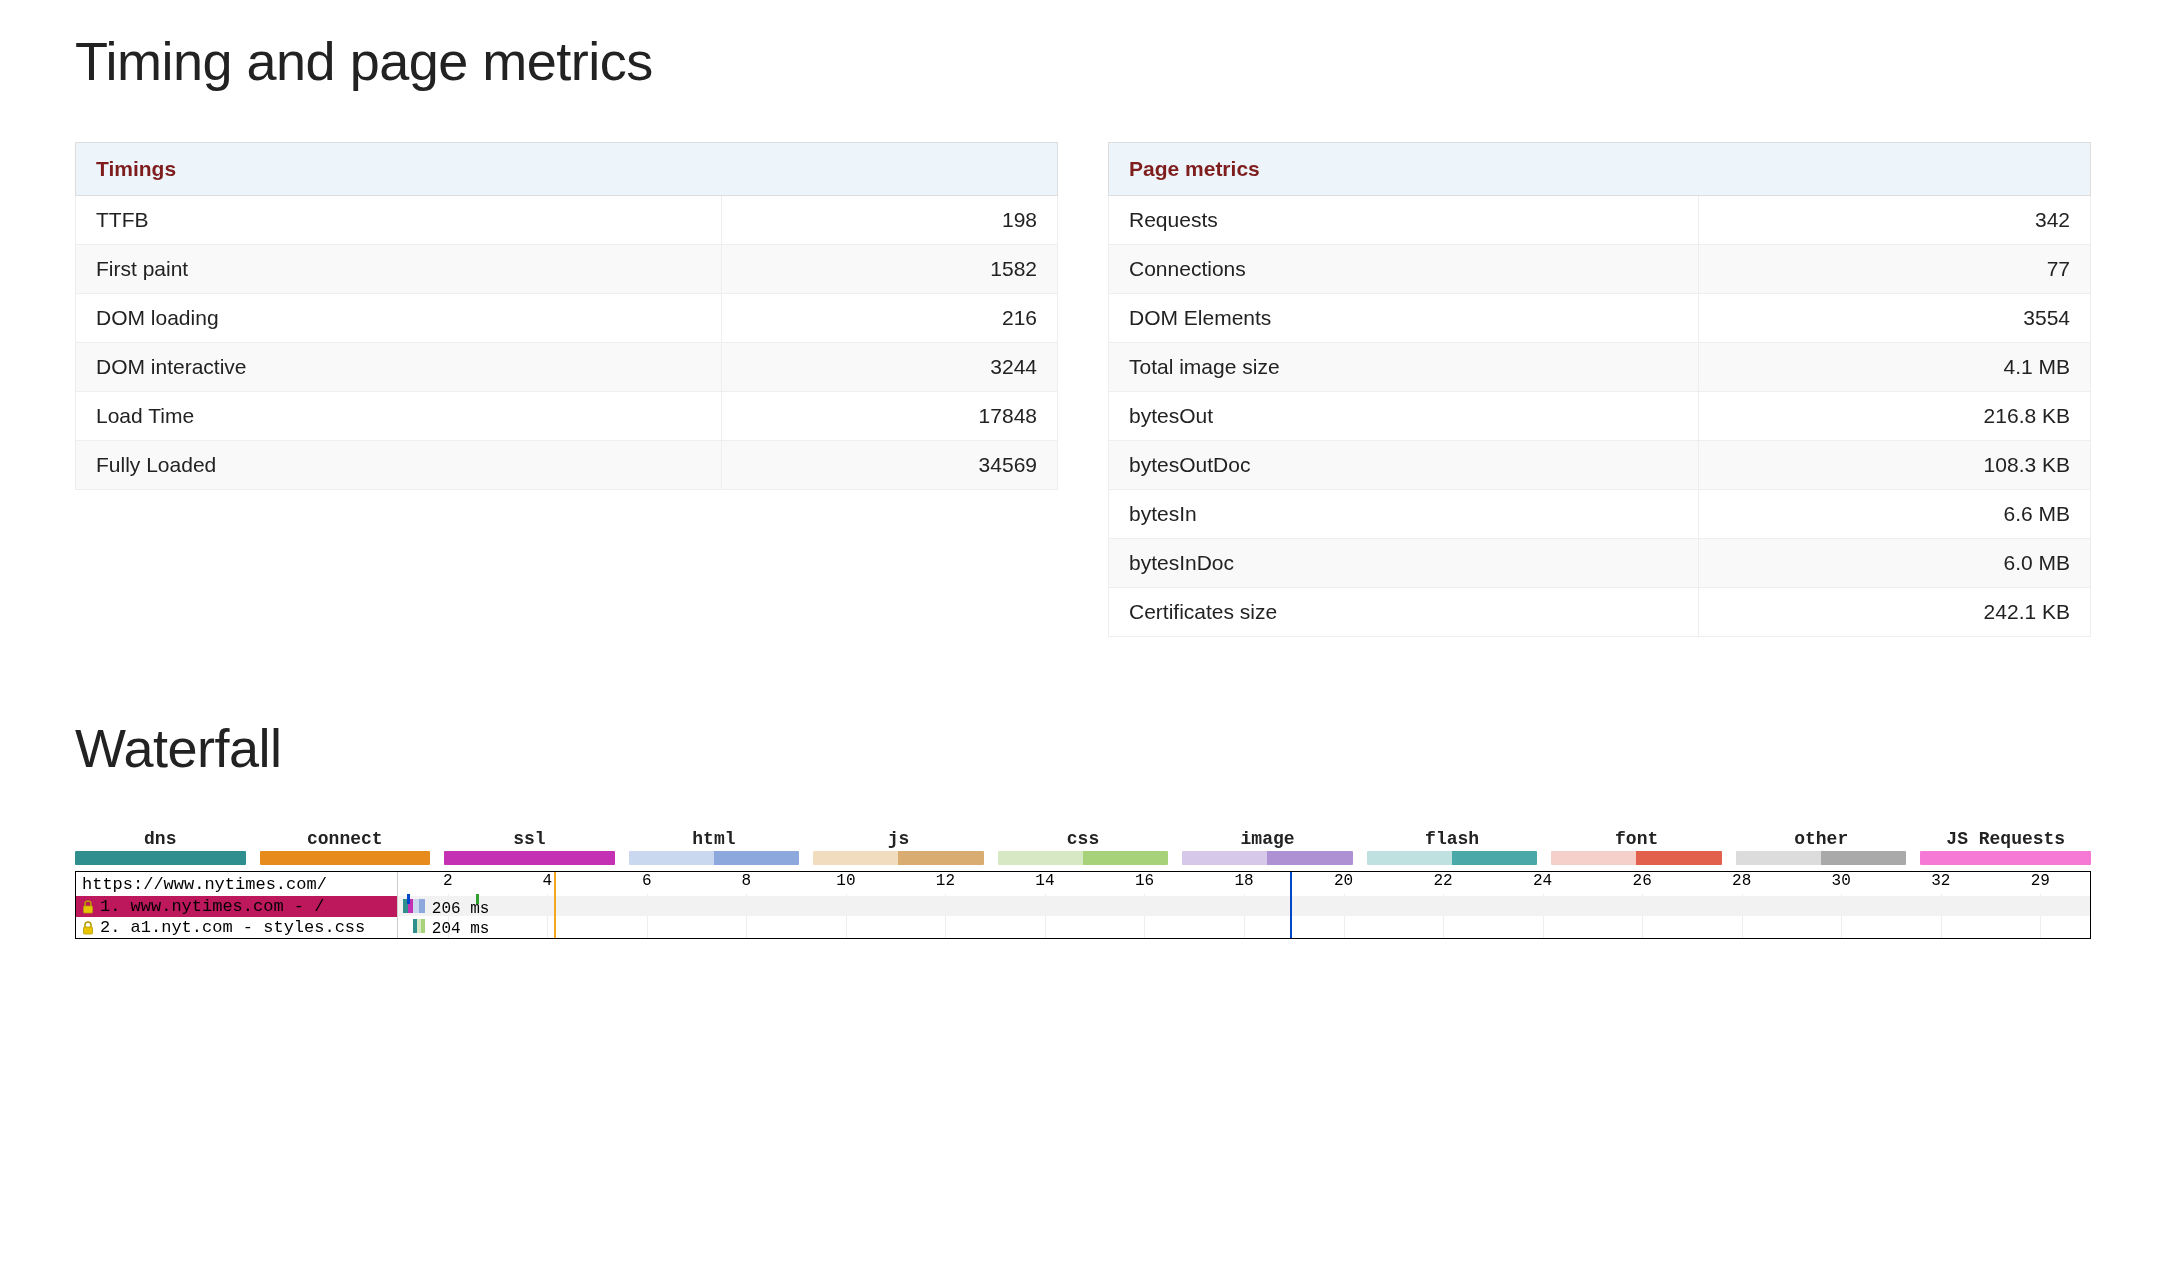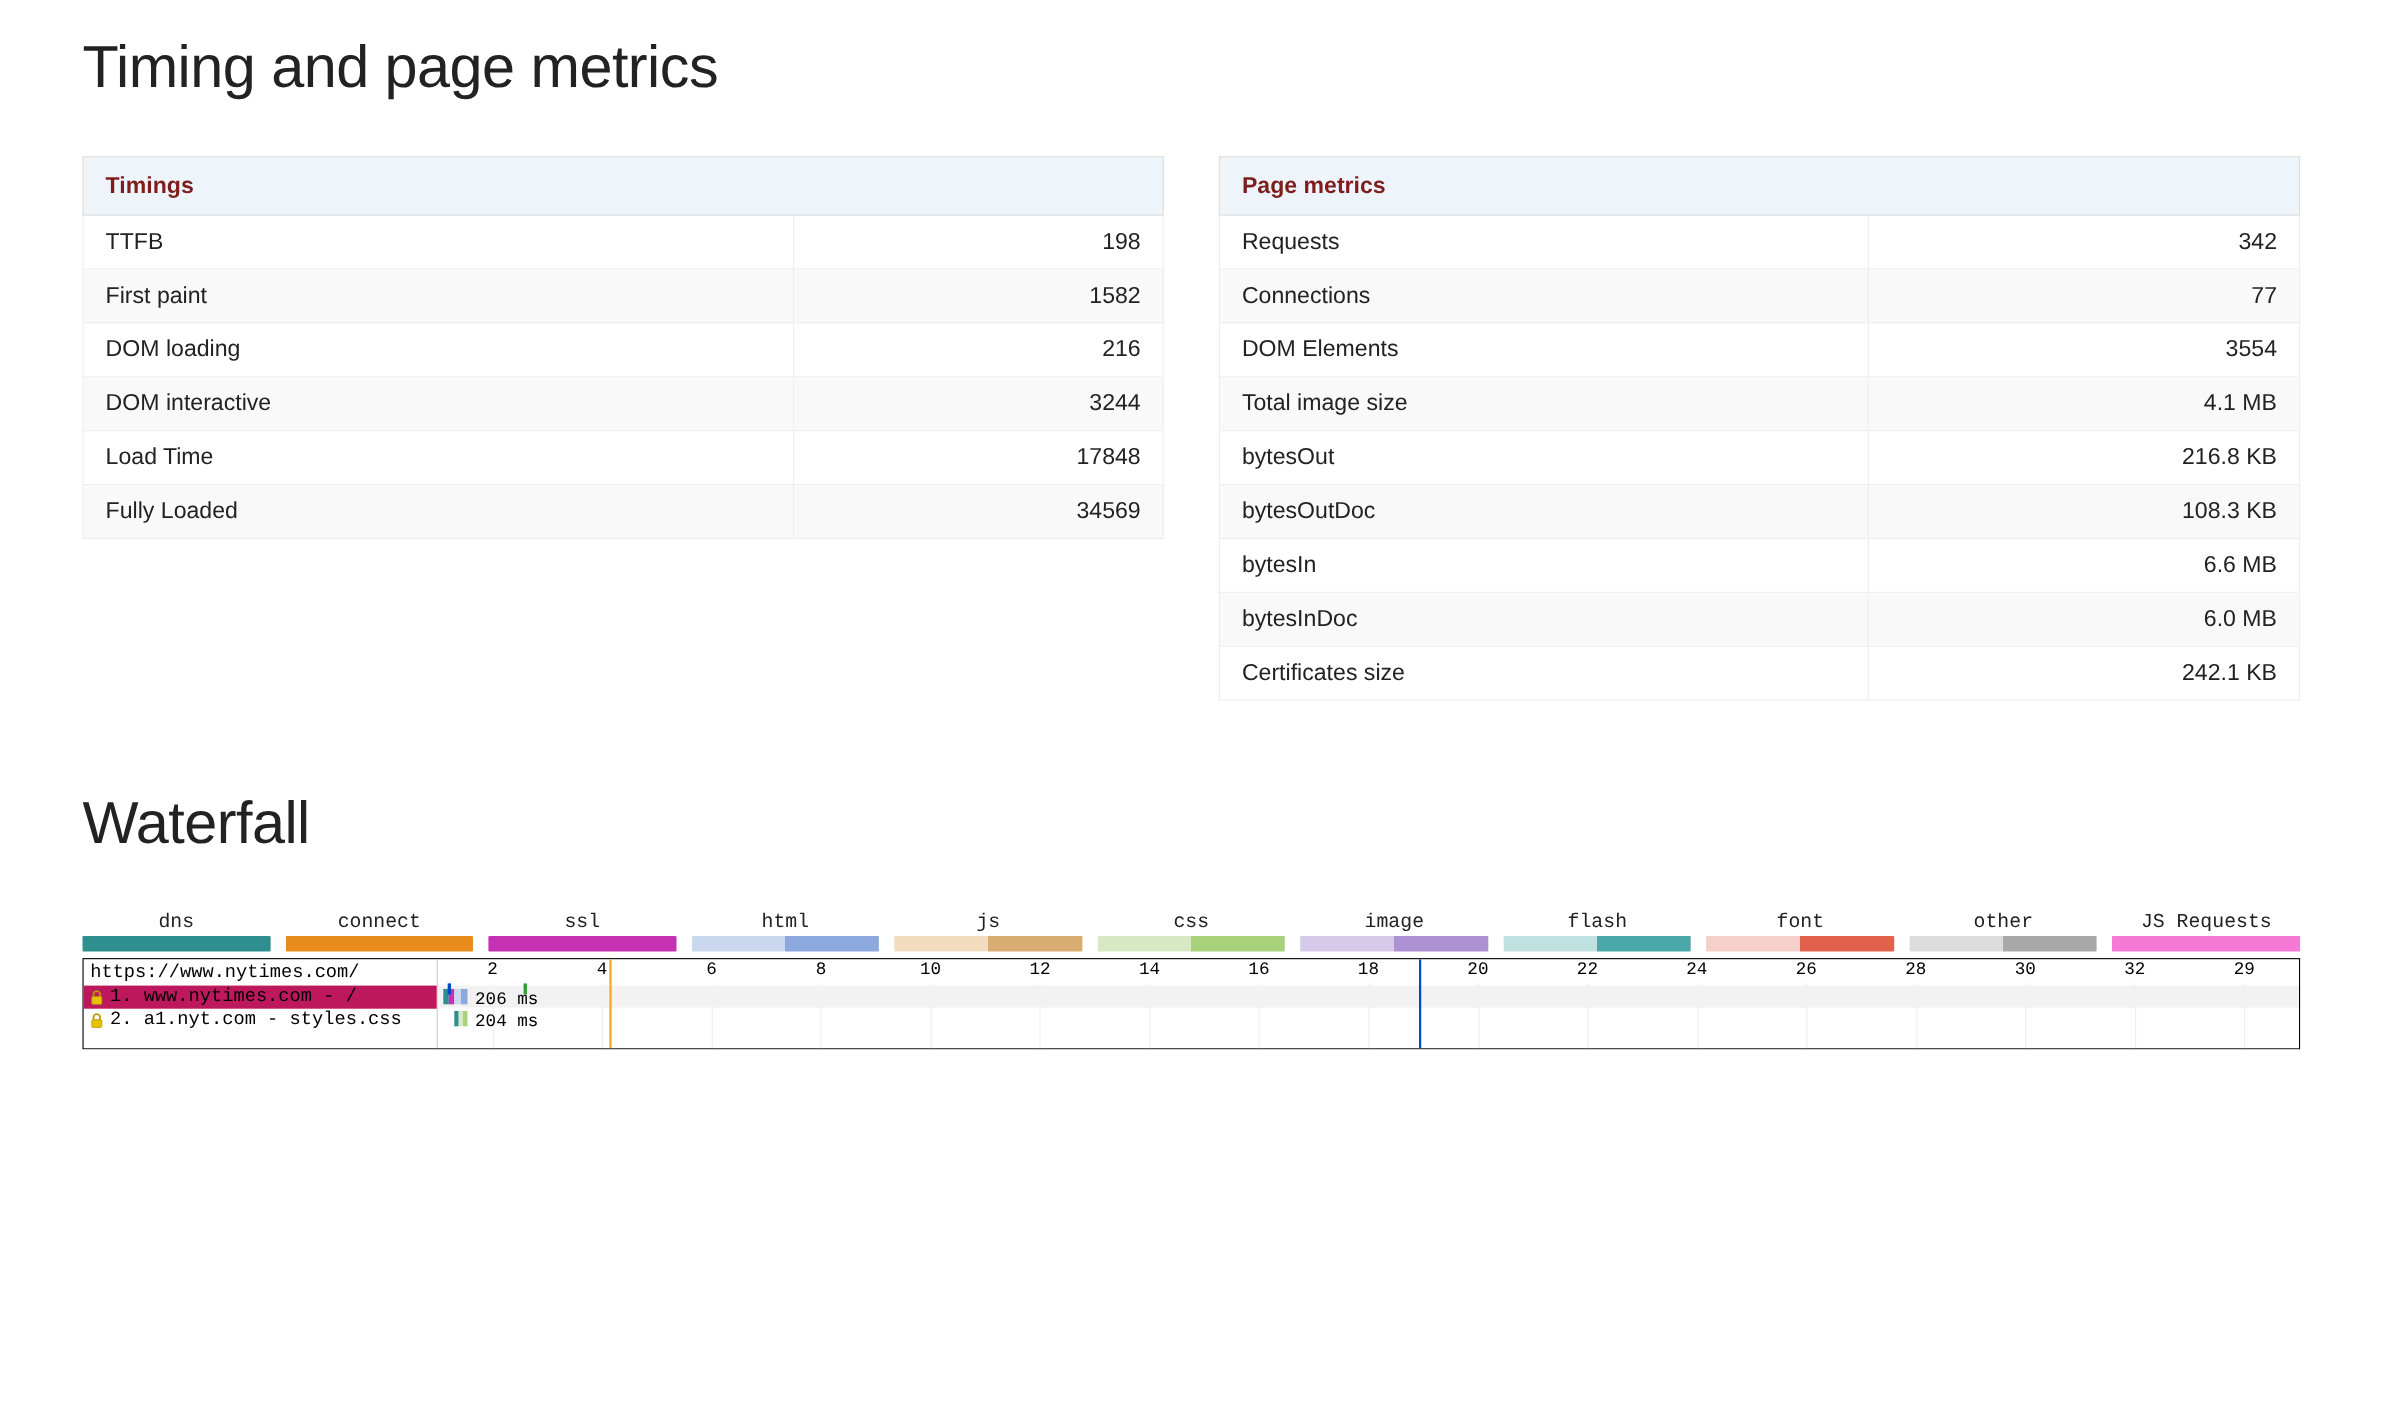--- a/index.html
+++ b/index.html
@@ -52,20 +52,21 @@
   }
   tbody td.val {
     text-align: right;
   }
 
   
   .legend-row {
     display: flex;
     gap: 14px;
     margin-bottom: 6px;
+    font-weight: bold;
   }
   .legend-item {
     flex: 1;
     text-align: center;
   }
   .legend-label {
     font-family: "Courier New", monospace;
     font-size: 18px;
     color: #222;
     display: block;
@@ -82,21 +83,21 @@
   .legend-bar.solid { background: var(--dark); }
 
   .wf-container {
     border: 1px solid #000;
     display: flex;
     font-family: "Courier New", monospace;
     font-size: 18px;
     color: #000;
     background: #fff;
     position: relative;
-    height: 83px;
+    height: 68px;
     overflow: hidden;
   }
   .wf-left {
     width: 322px;
     border-right: 1px solid #ccc;
     display: flex;
     flex-direction: column;
   }
   .wf-url-row {
     padding: 3px 6px 2px 6px;

